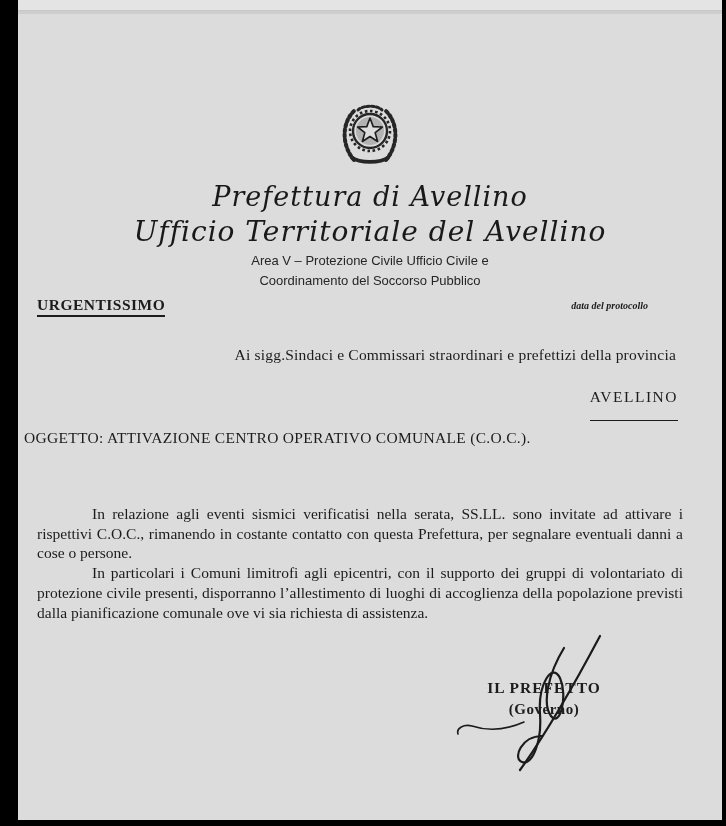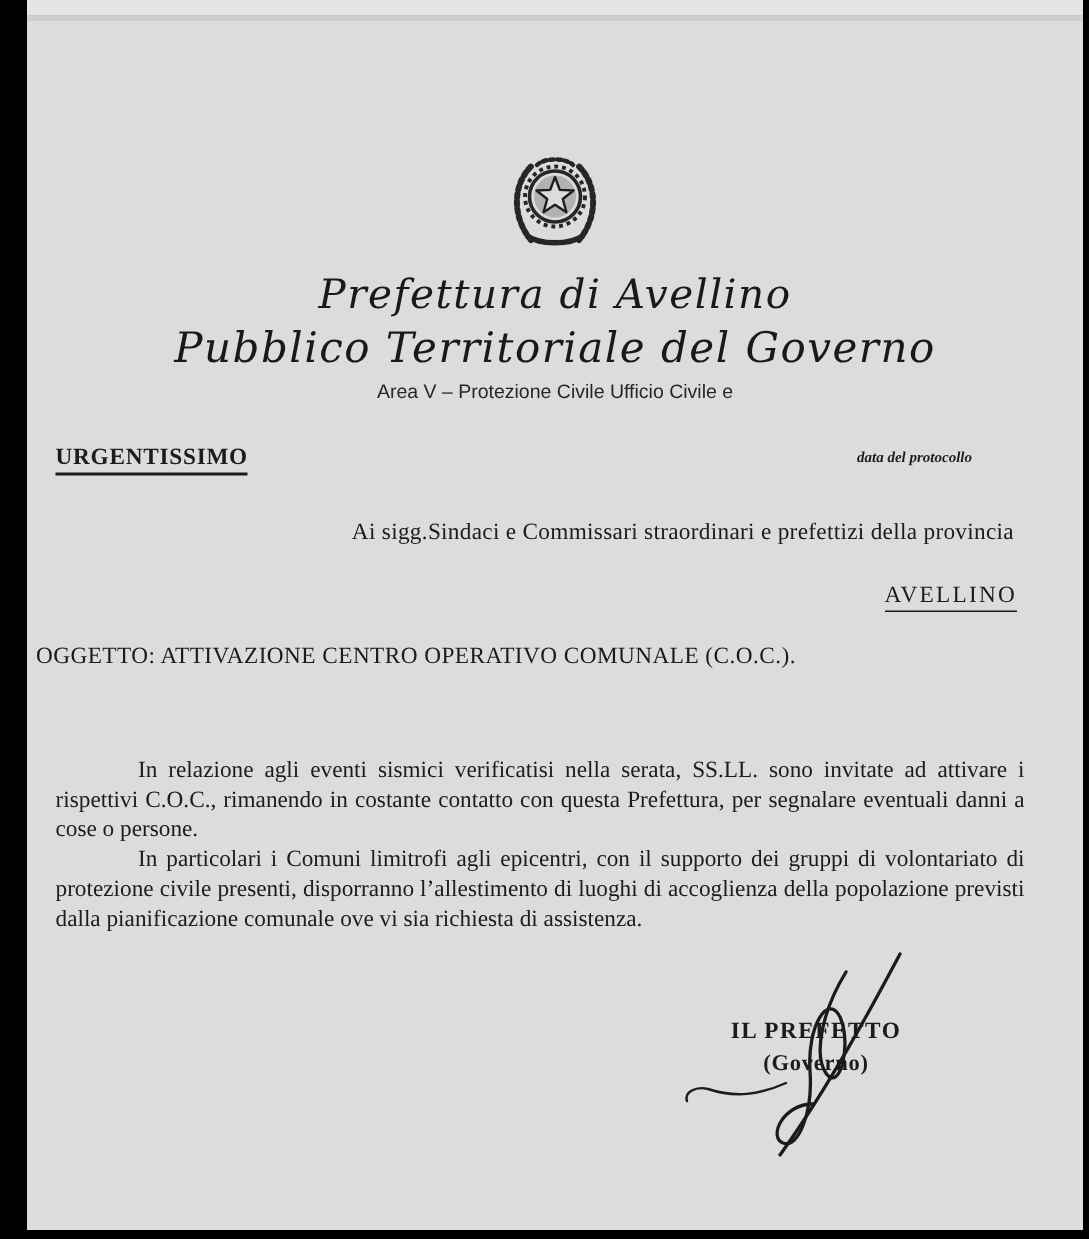--- a/index.html
+++ b/index.html
@@ -72,21 +72,21 @@
   .recipient {
     position: absolute; right: 46px; top: 346px;
     font-size: 15.5px;
     letter-spacing: 0.2px;
   }
   .recipient-city {
     position: absolute; right: 44px; top: 388px;
     font-size: 15.5px;
     letter-spacing: 1.5px;
     border-bottom: 1.5px solid #1c1c1c;
-    padding-bottom: 1px;
+    padding-bottom: 14px;
   }
 
   .subject {
     position: absolute; left: 6px; top: 429px;
     font-size: 15.5px; font-weight: normal;
     letter-spacing: 0.3px;
   }
 
   .body-text {
     position: absolute; left: 19px; top: 504px;
@@ -136,22 +136,23 @@
           <circle cx="31" cy="31" r="17" fill="none" stroke="#262626" stroke-width="2.4"></circle>
           <circle cx="31" cy="31" r="14" fill="#8f8f8f" opacity="0.55"></circle>
 
           <path d="M31,18 L34.2,26.6 L43.4,27 L36.2,32.7 L38.6,41.5 L31,36.5 L23.4,41.5 L25.8,32.7 L18.6,27 L27.8,26.6 Z" fill="#dcdcdc" stroke="#1d1d1d" stroke-width="1.6" stroke-linejoin="round"></path>
 
           <path d="M12,57 C21,63.5 41,63.5 50,57" fill="none" stroke="#262626" stroke-width="3.6"></path>
           <path d="M10,54 L14,59 M52,54 L48,59" stroke="#262626" stroke-width="2.4" stroke-linecap="round"></path>
         </svg>
       </span>
       <div class="lh-title">Prefettura di Avellino</div>
-      <div class="lh-subtitle">Pubblico Territoriale del Governo</div>
+      <div class="lh-subtitle">Ufficio Territoriale del Avellino</div>
       <div class="lh-area">Area V – Protezione Civile Ufficio Civile e</div>
+      <div class="lh-area">Coordinamento del Soccorso Pubblico</div>
     </div>
 
     <div class="urgency">URGENTISSIMO</div>
     <div class="protocol-date">data del protocollo</div>
 
     <div class="recipient">Ai sigg.Sindaci e Commissari straordinari e prefettizi della provincia</div>
     <div class="recipient-city">AVELLINO</div>
 
     <div class="subject">OGGETTO: ATTIVAZIONE CENTRO OPERATIVO COMUNALE (C.O.C.).</div>
 

